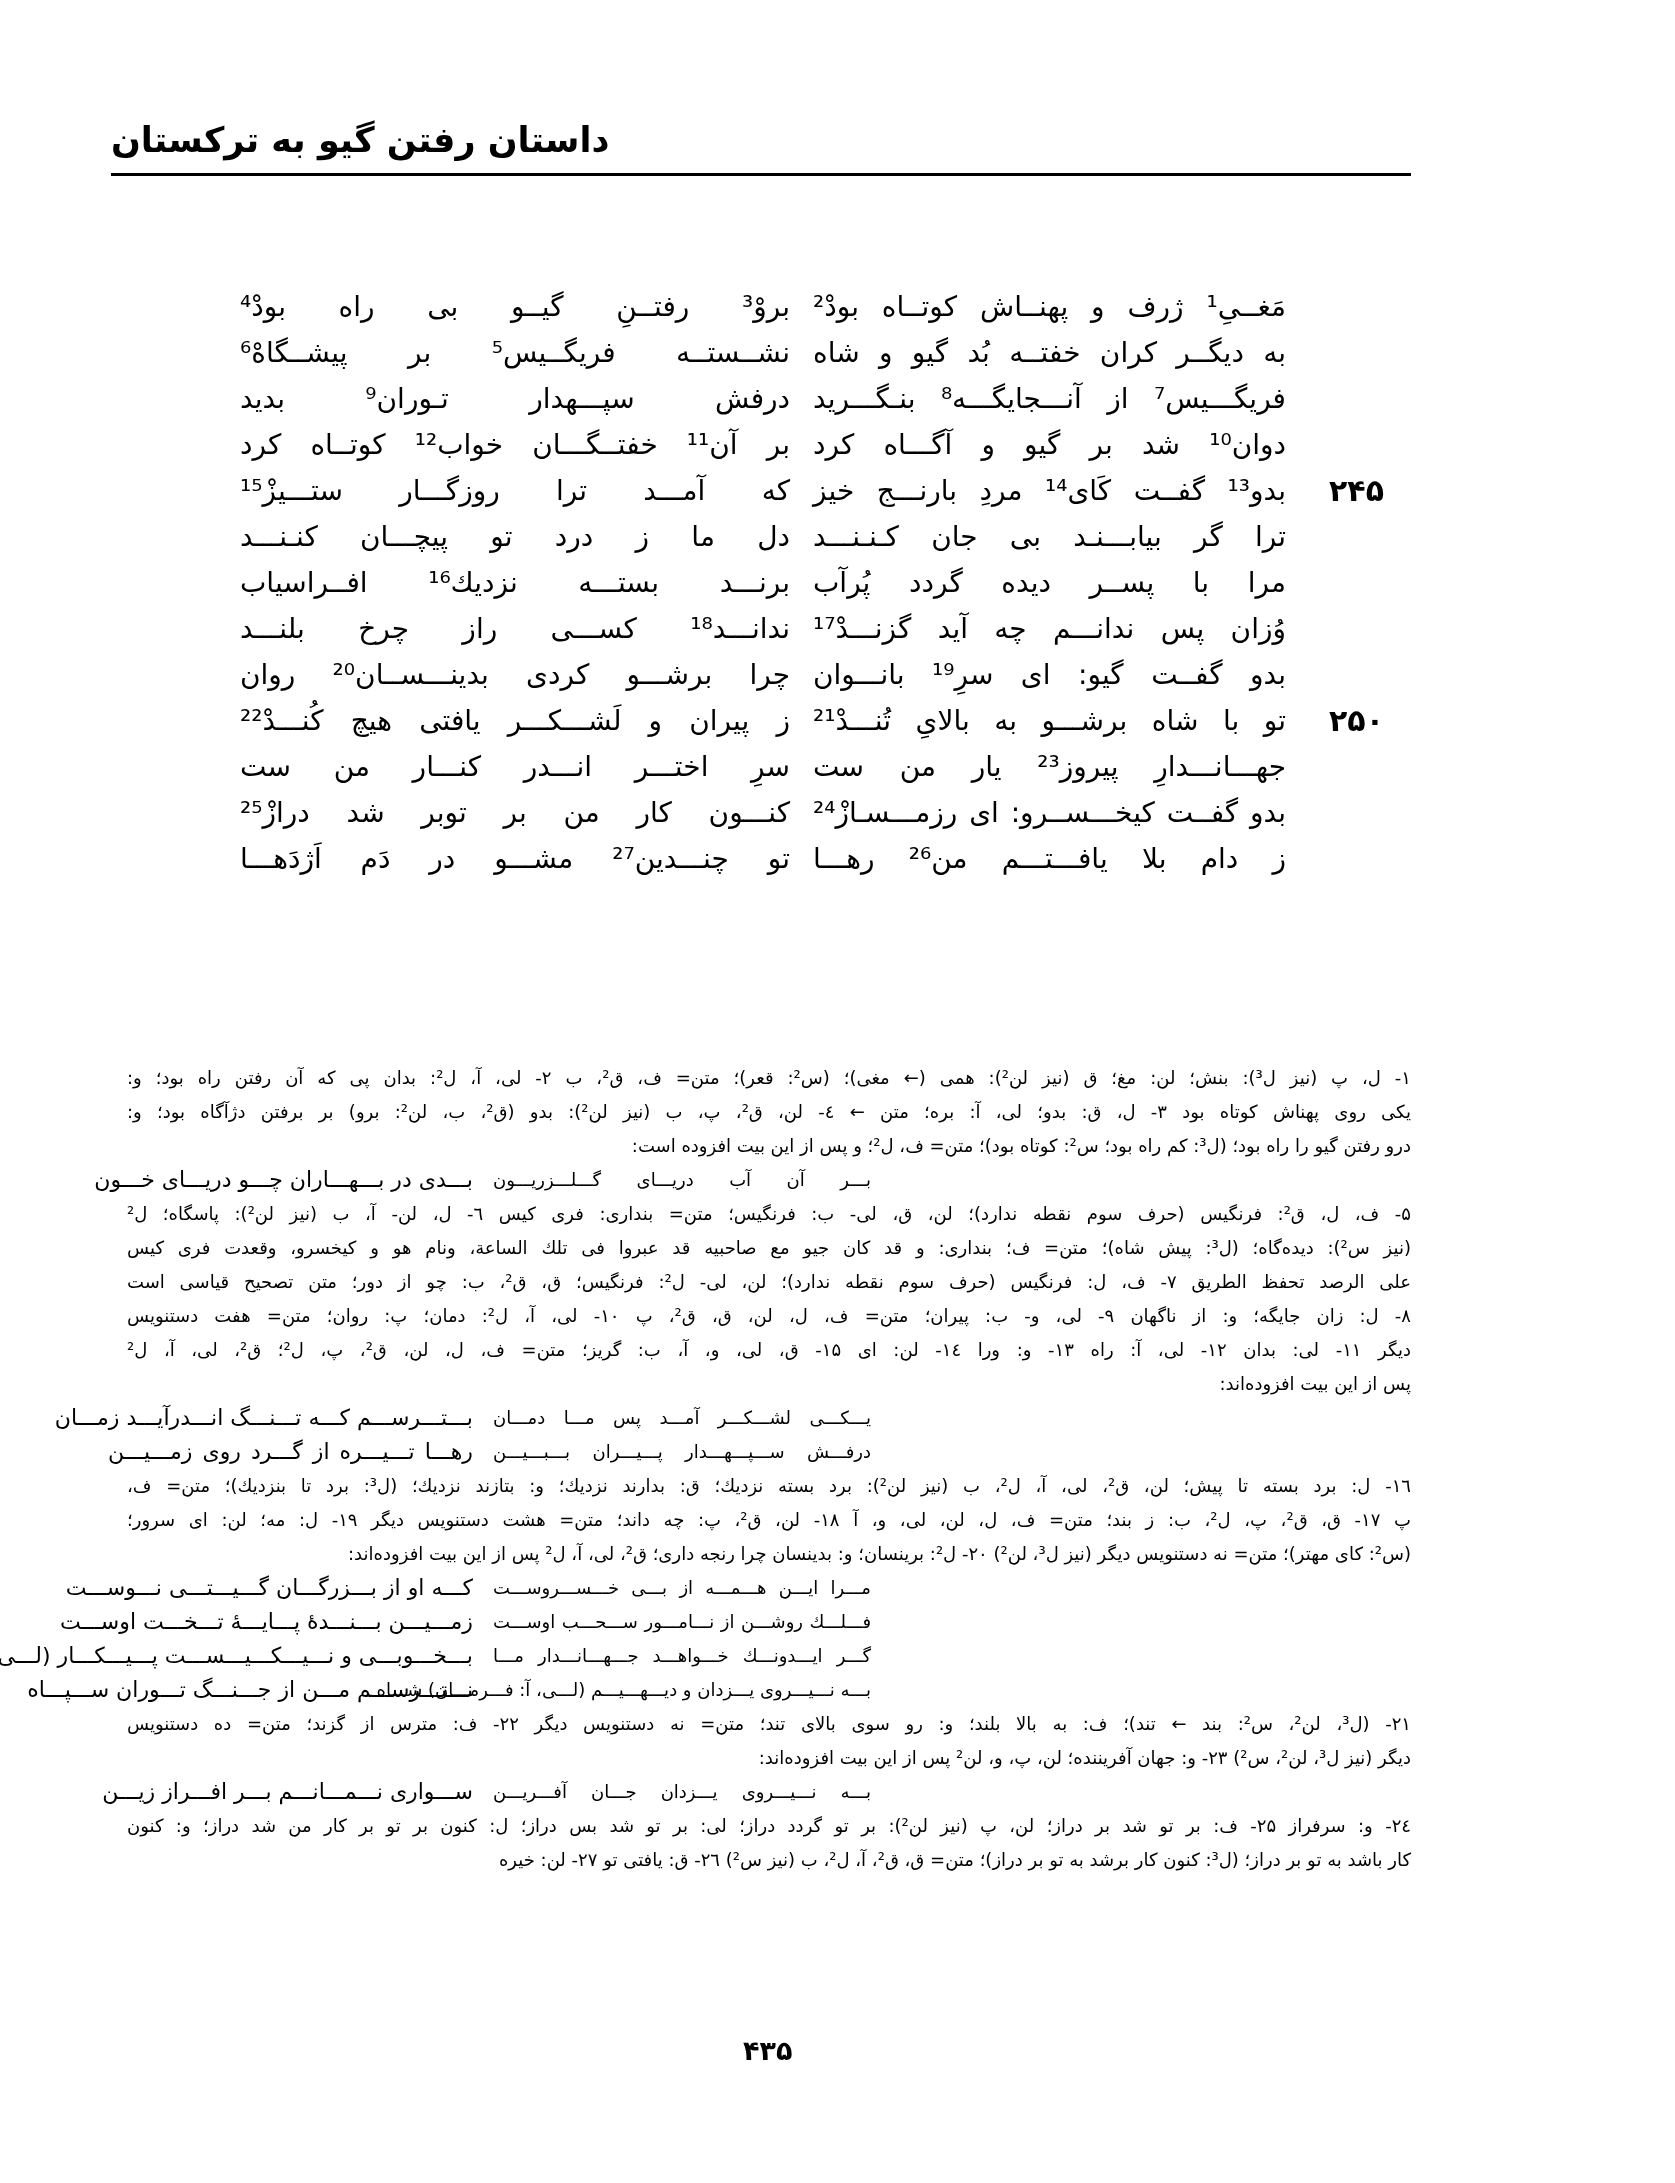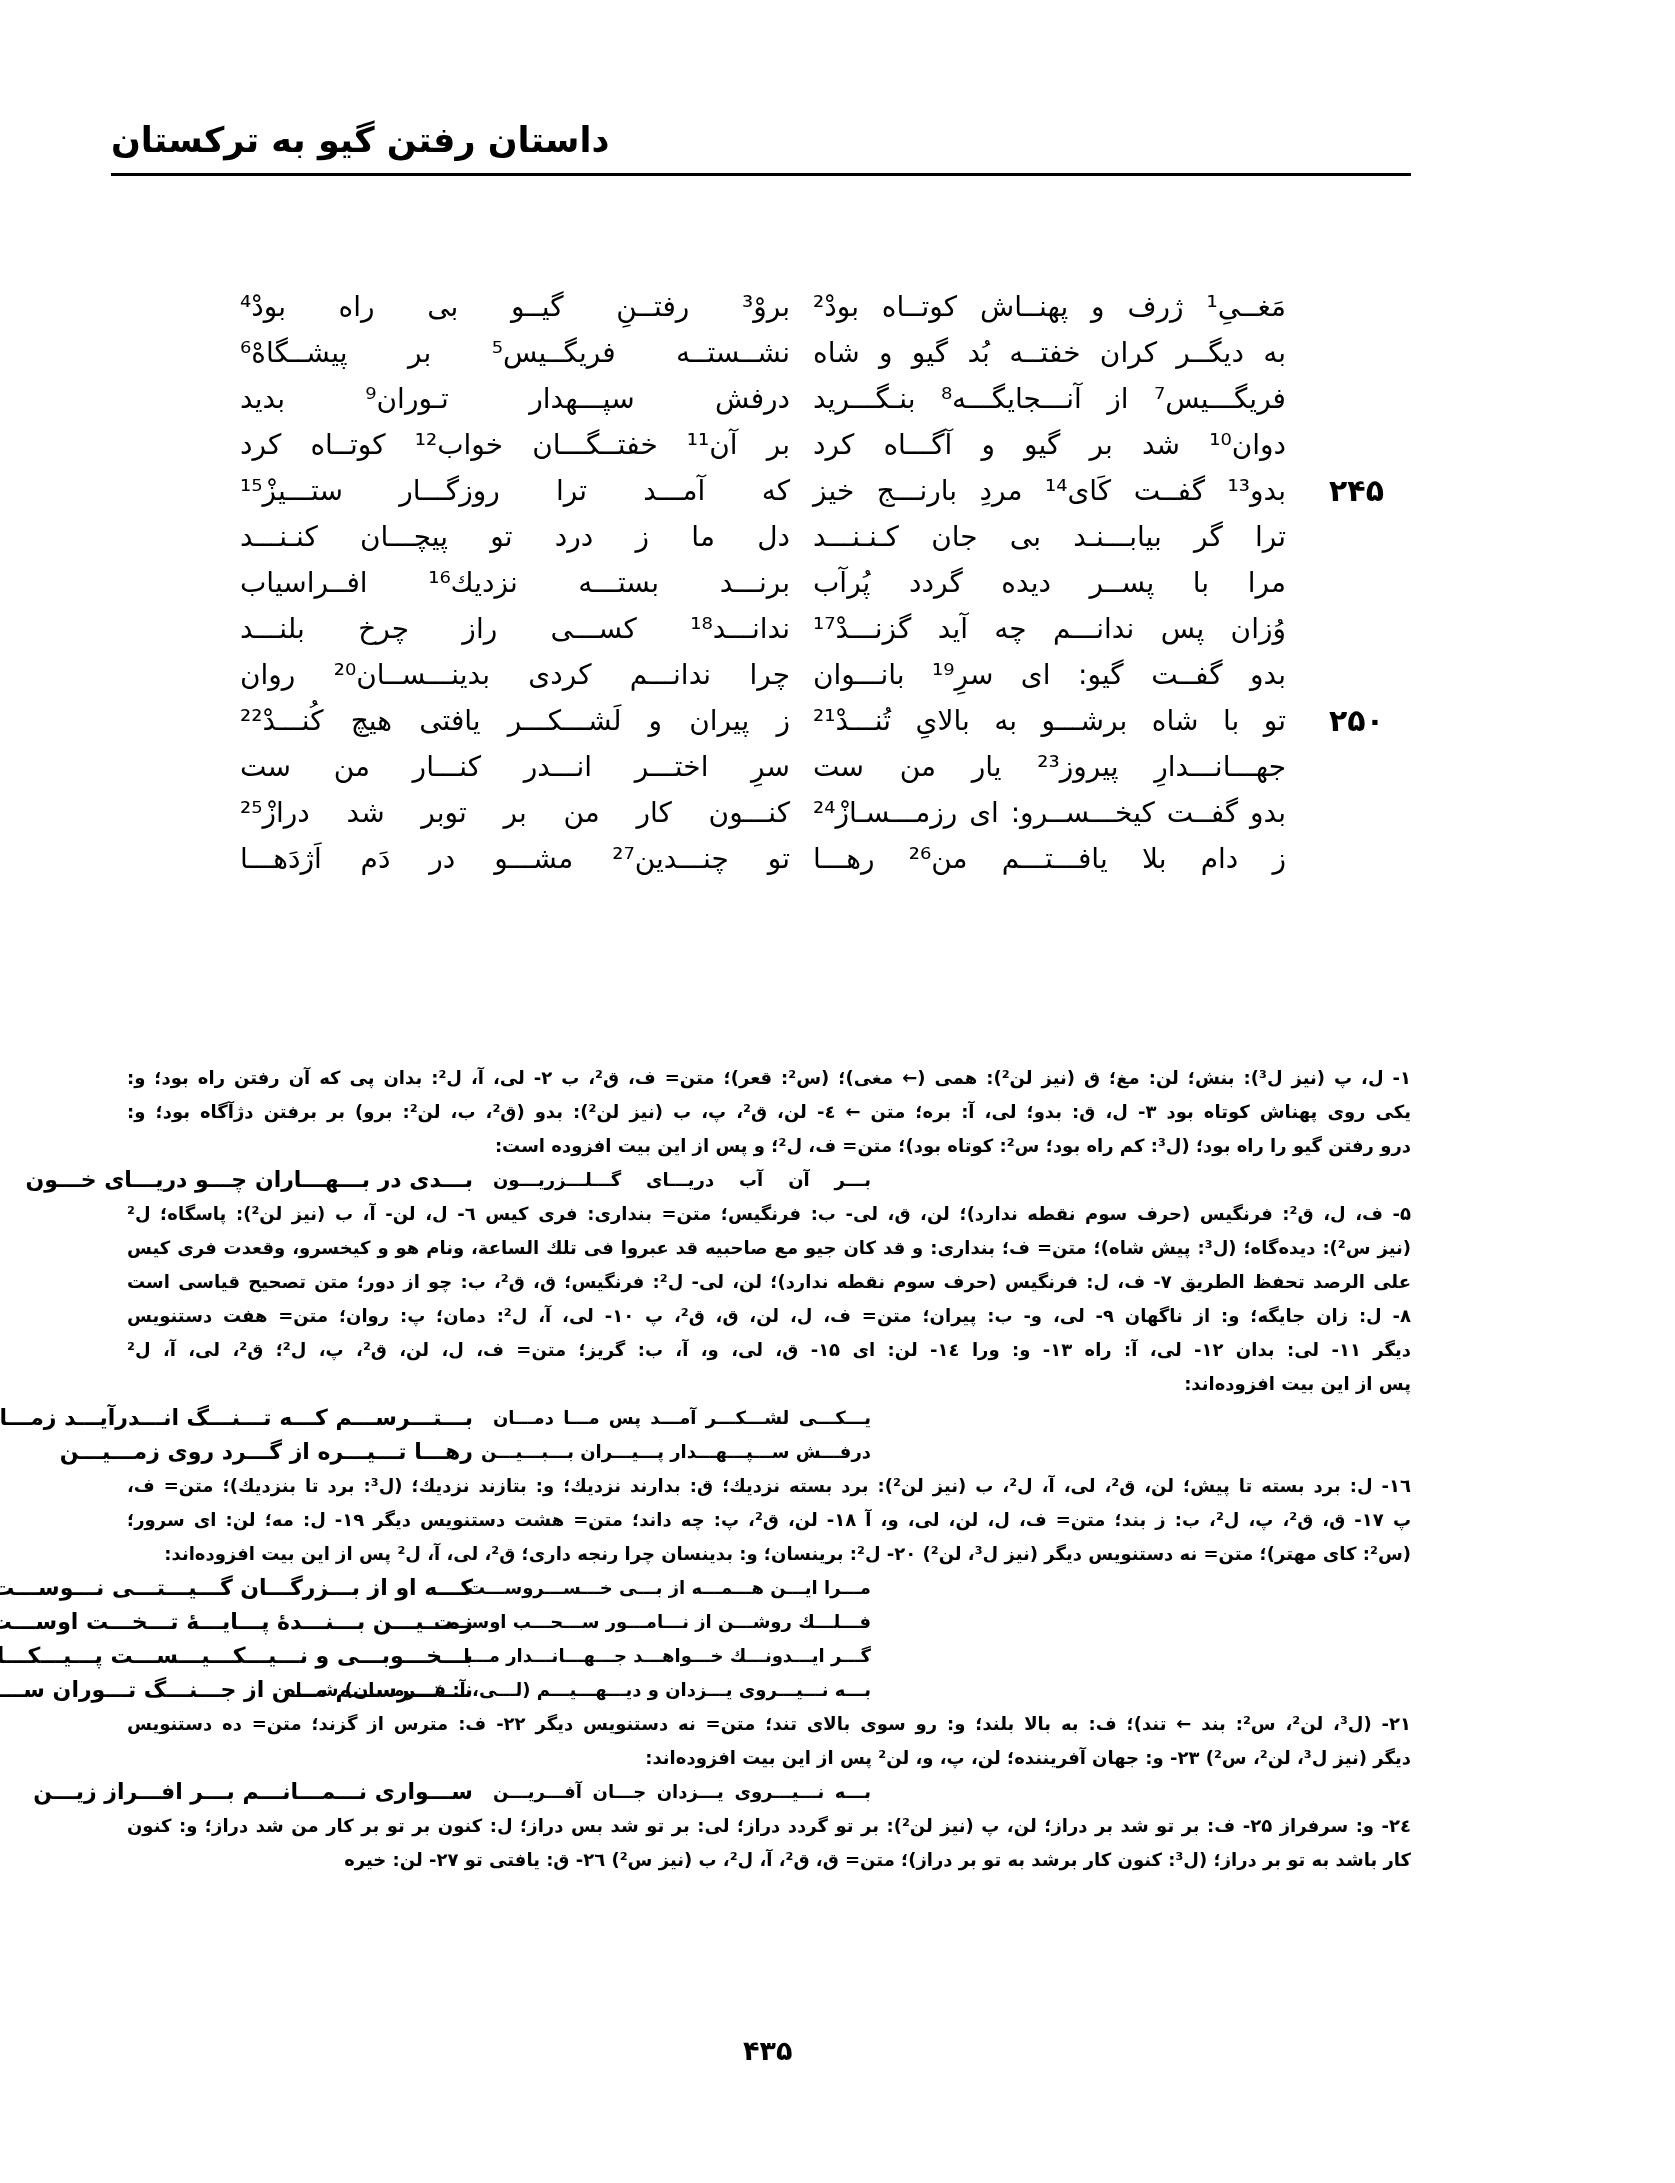--- a/index.html
+++ b/index.html
@@ -26,21 +26,21 @@
   }
   .hemi {
     position: absolute; top: 0; line-height: 46px; font-size: 28px;
     white-space: nowrap; text-align: justify; text-align-last: justify; direction: rtl;
   }
   .hemi.first { right: 98px; width: 473px; }
   .hemi.second { right: 594px; width: 550px; }
 
   .footnotes {
     position: absolute; left: 127px; top: 1061px; width: 1284px;
-    direction: rtl; font-size: 18px; line-height: 34px; font-weight: bold;
+    direction: rtl; font-size: 18px; line-height: 34px;
   }
   .fn-line {
     height: 34px; white-space: nowrap; overflow: hidden;
     text-align: justify; text-align-last: justify;
   }
   .fn-line.last { text-align-last: right; }
   .fn-verse {
     height: 34px; position: relative; direction: rtl;
   }
   .fn-verse .a { position: absolute; right: 540px; width: 378px; text-align: justify; text-align-last: justify; white-space: nowrap; font-size: 18px; }
@@ -94,21 +94,21 @@
       <span class="hemi second">برنـــد بستـــه نزدیك¹⁶ افــراسیاب</span>
     </div>
     <div class="couplet">
       <span class="verse-num"></span>
       <span class="hemi first">وُزان پس ندانـــم چه آید گزنـــدْ¹⁷</span>
       <span class="hemi second">ندانـــد¹⁸ کســـی راز چرخ بلنـــد</span>
     </div>
     <div class="couplet">
       <span class="verse-num"></span>
       <span class="hemi first">بدو گفــت گیو: ای سرِ¹⁹ بانـــوان</span>
-      <span class="hemi second">چرا ندانـــم کردی بدینـــســان²⁰ روان</span>
+      <span class="hemi second">چرا برشـــو کردی بدینـــســان²⁰ روان</span>
     </div>
     <div class="couplet">
       <span class="verse-num">۲۵۰</span>
       <span class="hemi first">تو با شاه برشـــو به بالایِ تُنـــدْ²¹</span>
       <span class="hemi second">ز پیران و لَشـــکـــر یافتی هیچ کُنـــدْ²²</span>
     </div>
     <div class="couplet">
       <span class="verse-num"></span>
       <span class="hemi first">جهـــانـــدارِ پیروز²³ یار من ست</span>
       <span class="hemi second">سرِ اختـــر انـــدر کنـــار من ست</span>

